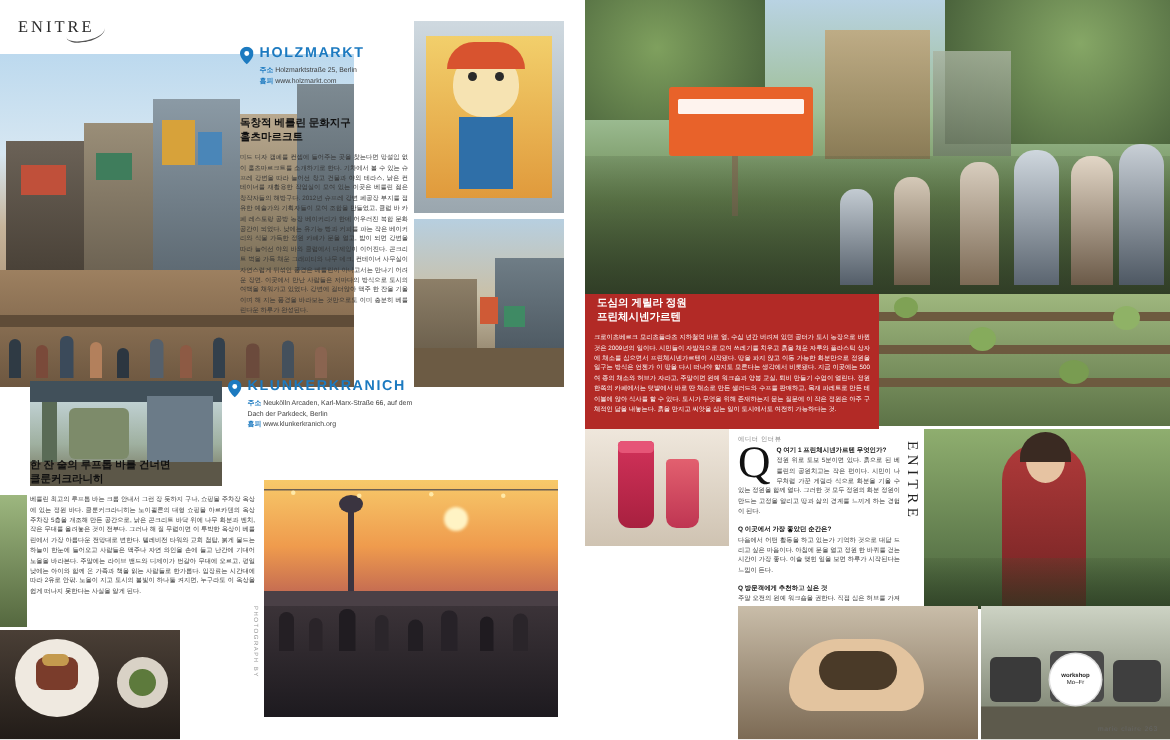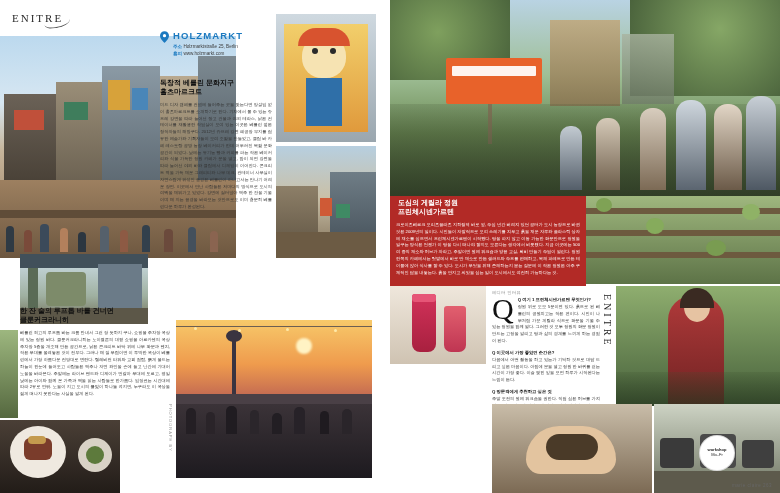--- a/index.html
+++ b/index.html
@@ -160,20 +160,33 @@
 
   <div class="photo" style="left:20px; top:254px; width:128px; height:70px;">
     <div style="position:absolute;inset:0;background:linear-gradient(#cfe0ea,#9fb0a0 60%,#6d6a52);"></div>
     <div style="position:absolute;left:0;top:0;width:100%;height:14px;background:#41505a;"></div>
     <div style="position:absolute;left:8px;top:14px;width:10px;height:40px;background:#5a6b56;"></div>
     <div style="position:absolute;left:26px;top:18px;width:40px;height:34px;background:#7d8b6a;border-radius:4px;"></div>
     <div style="position:absolute;left:78px;top:10px;width:44px;height:46px;background:#6b7b88;"></div>
     <div style="position:absolute;left:0;bottom:0;width:100%;height:16px;background:#5c5748;"></div>
   </div>
 
+  <div class="place-head" style="left:152px; top:252px; width:130px;">
+    <svg class="pin" viewBox="0 0 10 13">
+      <path d="M5 0C2.2 0 0 2.2 0 5c0 3.6 5 8 5 8s5-4.4 5-8c0-2.8-2.2-5-5-5z" fill="#1c7ac0"></path>
+      <circle cx="5" cy="5" r="1.8" fill="#ffffff"></circle>
+    </svg>
+    <div class="name">KLUNKERKRANICH</div>
+    <div class="meta">
+      <div><b>주소</b>
+        <span>Neukölln Arcaden, Karl-Marx-Straße 66, auf dem Dach der Parkdeck, Berlin</span></div>
+      <div><b>홈피</b>
+        <span>www.klunkerkranich.org</span></div>
+    </div>
+  </div>
 
   <div class="kor-title" style="position:absolute; left:20px; top:306px; width:140px; font-size:7px; white-space:pre-line;">한 잔 술의 루프톱 바를 건너면
 클룬커크라니히</div>
   <div class="body-kor" style="position:absolute; left:20px; top:330px; width:150px; height:90px;">베를린 최고의 루프톱 바는 크롬 안내서 그런 장 듯하지 구나, 쇼핑몰 주차장 옥상에 있는 정원 바다. 클룬커크라니히는 노이쾰른의 대형 쇼핑몰 아르카덴의 옥상 주차장 5층을 개조해 만든 공간으로, 낡은 콘크리트 바닥 위에 나무 화분과 벤치, 작은 무대를 올려놓은 것이 전부다. 그러나 해 질 무렵이면 이 투박한 옥상이 베를린에서 가장 아름다운 전망대로 변한다. 텔레비전 타워와 교회 첨탑, 붉게 물드는 하늘이 한눈에 들어오고 사람들은 맥주나 자연 와인을 손에 들고 난간에 기대어 노을을 바라본다. 주말에는 라이브 밴드와 디제이가 번갈아 무대에 오르고, 평일 낮에는 아이와 함께 온 가족과 책을 읽는 사람들로 한가롭다. 입장료는 시간대에 따라 2유로 안팎. 노을이 지고 도시의 불빛이 하나둘 켜지면, 누구라도 이 옥상을 쉽게 떠나지 못한다는 사실을 알게 된다.</div>
 
   <div class="photo" style="left:176px; top:320px; width:196px; height:158px;">
     <div style="position:absolute;inset:0;background:linear-gradient(#f7c96a 0%,#ef9b4d 28%,#c46b52 48%,#5b4a4e 70%,#2e2a30 100%);"></div>
     <div style="position:absolute;left:120px;top:18px;width:16px;height:16px;background:#fff3c4;border-radius:50%;filter:blur(1px);"></div>
     <div style="position:absolute;left:56px;top:14px;width:4px;height:64px;background:#3a3440;"></div>
     <div style="position:absolute;left:50px;top:10px;width:16px;height:12px;background:#3a3440;border-radius:50%;"></div>

